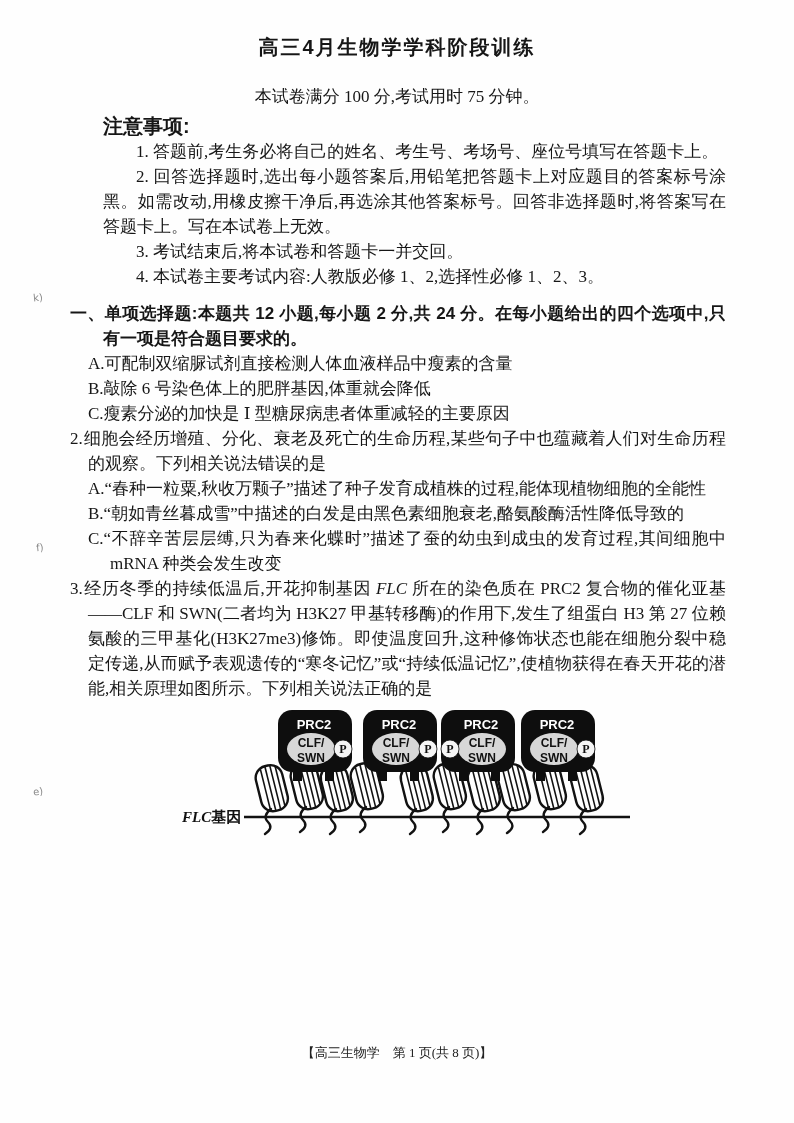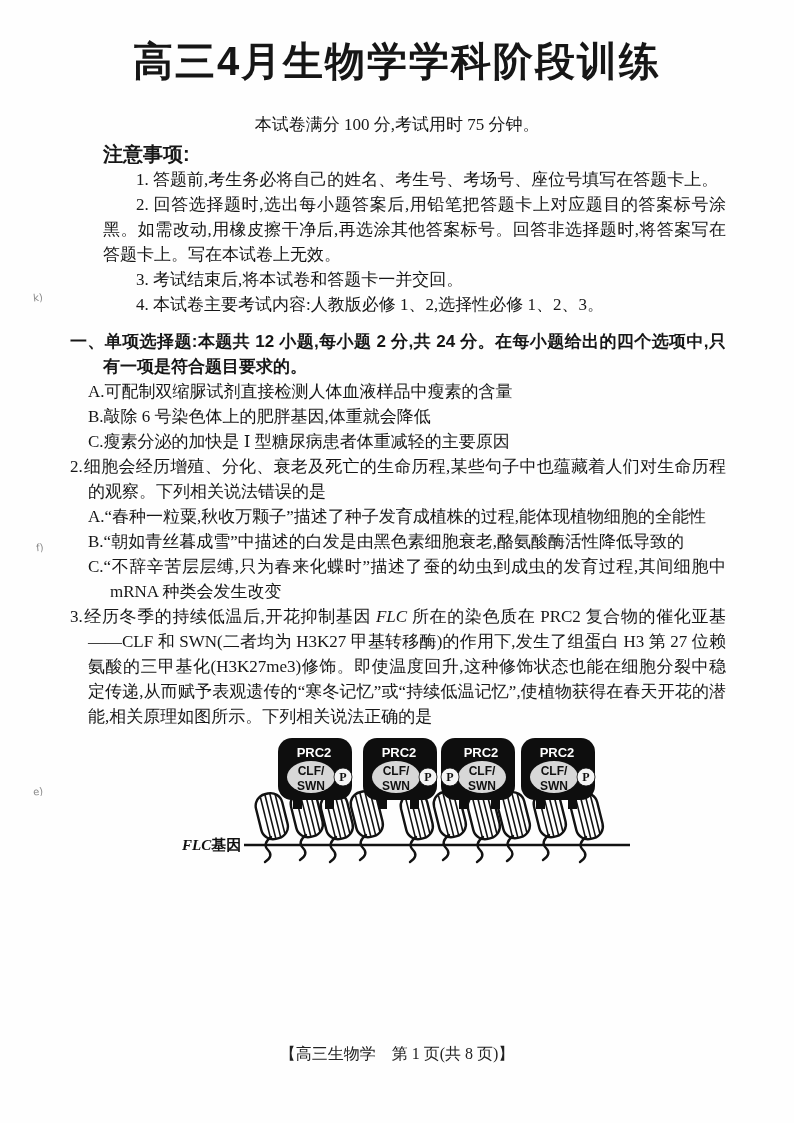--- a/index.html
+++ b/index.html
@@ -9,21 +9,21 @@
     background:#fefefe;
     overflow:hidden;
     font-family:"Liberation Serif","DejaVu Serif",serif;
     color:#161616;
   }
   .title{
     margin:0;padding-top:34px;
     text-align:center;
     font-family:"Liberation Sans","DejaVu Sans",sans-serif;
     font-weight:700;
-    font-size:40px;
+    font-size:20px;
     letter-spacing:2px;
   }
   .subtitle{
     margin-top:24px;
     text-align:center;
     font-size:17px;
   }
   .notice{
     margin:6px 68px 0 103px;
     font-size:17px;
@@ -57,21 +57,21 @@
     line-height:25px;
   }
   .it-latin{font-style:italic;}
   .figure-wrap{margin:6px 0 0 110px;}
   .prc2{font-family:"Liberation Sans","DejaVu Sans",sans-serif;font-weight:700;font-size:13px;fill:#ffffff;text-anchor:middle;}
   .sub{font-family:"Liberation Sans","DejaVu Sans",sans-serif;font-weight:700;font-size:12px;fill:#101010;text-anchor:middle;}
   .plab{font-family:"Liberation Serif","DejaVu Serif",serif;font-weight:700;font-size:12px;fill:#101010;text-anchor:middle;}
   .genelab{font-family:"Liberation Serif","DejaVu Serif",serif;font-weight:700;font-size:15px;fill:#101010;}
   .footer{
     position:absolute;left:0;top:1044px;width:100%;
-    text-align:center;font-size:16px;color:#222;
+    text-align:center;font-size:13px;color:#222;
   }
   .margin-mark{
     position:absolute;
     font-size:10px;color:#8a8a8a;
     font-family:"DejaVu Sans","Liberation Sans",sans-serif;
     transform:rotate(-6deg);
   }
   .mm1{left:33px;top:292px;}
   .mm2{left:36px;top:542px;}
   .mm3{left:33px;top:786px;}

